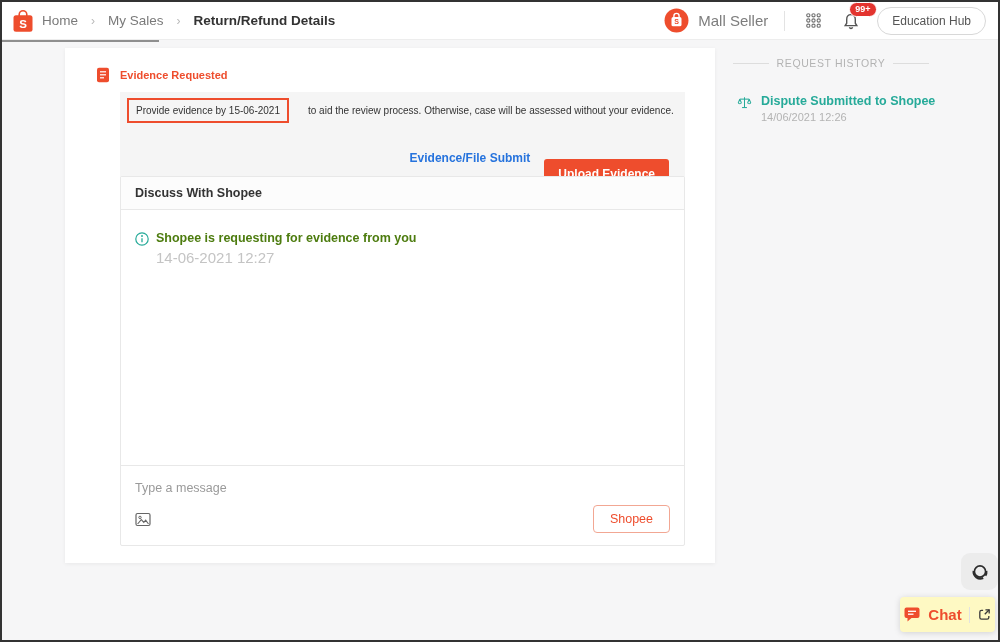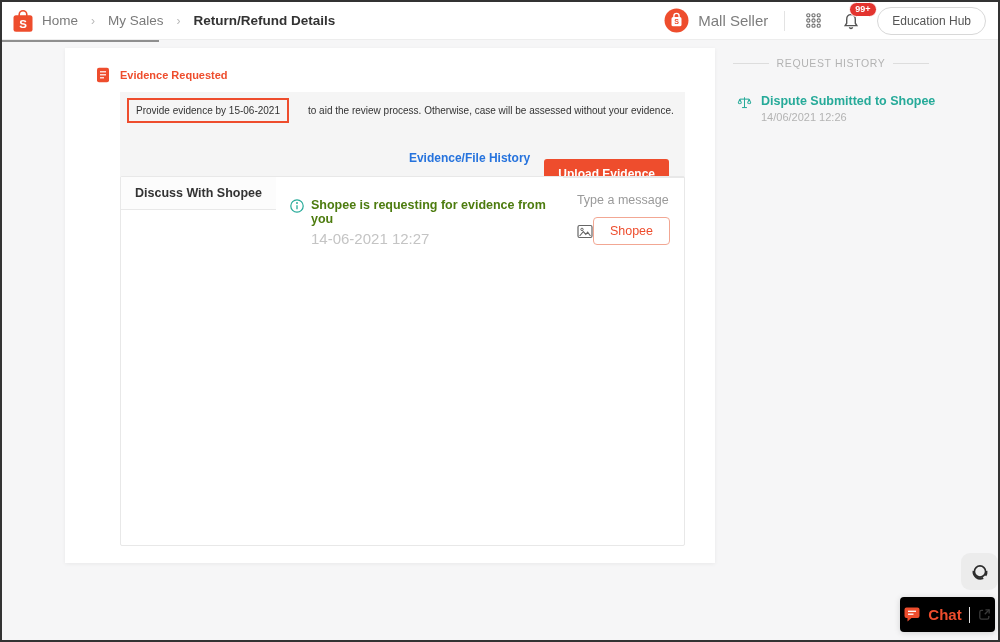--- a/index.html
+++ b/index.html
@@ -28,21 +28,21 @@
   .card-head { display:flex; align-items:center; gap:10px; padding:19px 0 0 31px; }
   .card-title { color:#ee4d2d; font-size:11px; font-weight:bold; }
 
   .notice-box { margin:9px 0 0 55px; width:565px; background:#f5f5f5; padding:6px 16px 9px 16px; }
   .notice-line { display:flex; align-items:center; white-space:nowrap; font-size:10px; color:#333;gap:19px; }
   .highlight { display:inline-block; border:2px solid #ee4d2d; padding:5px 7px; margin-left:-9px; }
   .notice-actions { display:flex; align-items:center; justify-content:flex-end; gap:14px; margin-top:3px; }
   .link { color:#2673dd; font-size:12px; font-weight:bold; cursor:pointer; }
   .btn-primary { background:#ee4d2d; color:#fff; border:none; border-radius:3px; font-size:12px; font-weight:bold; padding:8px 14px; cursor:pointer; font-family:"Liberation Sans", sans-serif;margin-top:33px; }
 
-  .discuss { position:absolute; left:55px; top:128px; width:565px; height:370px; border:1px solid #e8e8e8; border-radius:2px; background:#fff; display:flex; flex-direction:row; }
+  .discuss { position:absolute; left:55px; top:128px; width:565px; height:370px; border:1px solid #e8e8e8; border-radius:2px; background:#fff; display:flex; flex-direction:column; }
   .discuss-head { height:33px; border-bottom:1px solid #e8e8e8; background:#fcfcfc; display:flex; align-items:center; padding:0 14px; font-size:12.5px; font-weight:bold; color:#333; }
   .discuss-body { flex:1; padding:21px 14px; overflow:hidden; }
   .sys-msg { display:flex; gap:7px; }
   .sys-msg-text { font-size:12.5px; font-weight:bold; color:#4d7c0f; line-height:14px; }
   .sys-msg-time { font-size:15px; color:#c4c4c4; margin-top:4px; }
   .discuss-input { height:80px; border-top:1px solid #e8e8e8; padding:15px 14px 12px 14px; display:flex; flex-direction:column; justify-content:space-between; }
   .msg-placeholder { font-size:12.5px; color:#9a9a9a; cursor:text; }
   .input-row { display:flex; align-items:center; justify-content:space-between; }
   .btn-outline { background:#fff; border:1px solid #f2a793; color:#ee4d2d; border-radius:4px; font-size:12.5px; padding:6px 16px; cursor:pointer; font-family:"Liberation Sans", sans-serif; }
 
@@ -50,21 +50,21 @@
   .history { position:absolute; left:715px; top:46px; width:285px; }
   .history-head { display:flex; align-items:center; gap:8px; margin:9px 0 12px 16px; width:196px; }
   .history-head .line { flex:1; height:1px; background:#ddd; }
   .history-title { font-size:10.5px; color:#b3b3b3; letter-spacing:0.6px; white-space:nowrap; }
   .history-item { display:flex; gap:9px; margin:25px 0 0 20px; cursor:pointer; }
   .history-label { font-size:12.5px; font-weight:bold; color:#26aa99; }
   .history-time { font-size:11px; color:#b3b3b3; margin-top:3px; }
 
   
   .headset-tile { position:absolute; left:959px; top:551px; width:37px; height:37px; background:#ececec; border-radius:9px; display:flex; align-items:center; justify-content:center; cursor:pointer; }
-  .chat-pill { position:absolute; left:898px; top:595px; width:95px; height:35px; background:#000000; border-radius:4px; box-shadow:0 1px 6px rgba(0,0,0,0.15); display:flex; align-items:center; justify-content:center; gap:7px; cursor:pointer; }
+  .chat-pill { position:absolute; left:898px; top:595px; width:95px; height:35px; background:#fef9c3; border-radius:4px; box-shadow:0 1px 6px rgba(0,0,0,0.15); display:flex; align-items:center; justify-content:center; gap:7px; cursor:pointer; }
   .chat-label { color:#ee4d2d; font-size:15px; font-weight:bold; }
   .chat-sep { width:1px; height:16px; background:#e2e2e2; }
 </style>
 </head>
 <body>
 
 <div class="frame">
 
   <header class="topbar">
     <div class="tb-left">
@@ -136,21 +136,21 @@
       </span>
       <h2 class="card-title">Evidence Requested</h2>
     </div>
 
     <div class="notice-box">
       <div class="notice-line">
         <span class="highlight">Provide evidence by 15-06-2021</span>
           <span> to aid the review process. Otherwise, case will be assessed without your evidence.</span>
       </div>
       <div class="notice-actions">
-        <a class="link">Evidence/File History</a>
+        <a class="link">Evidence/File Submit</a>
         <button class="btn-primary">Upload Evidence</button>
       </div>
     </div>
 
     <div class="discuss">
       <div class="discuss-head">Discuss With Shopee</div>
       <div class="discuss-body">
         <div class="sys-msg">
           <span style="display:flex; margin-top:0.5px;">
             <svg width="14" height="14" viewBox="0 0 14 14">

